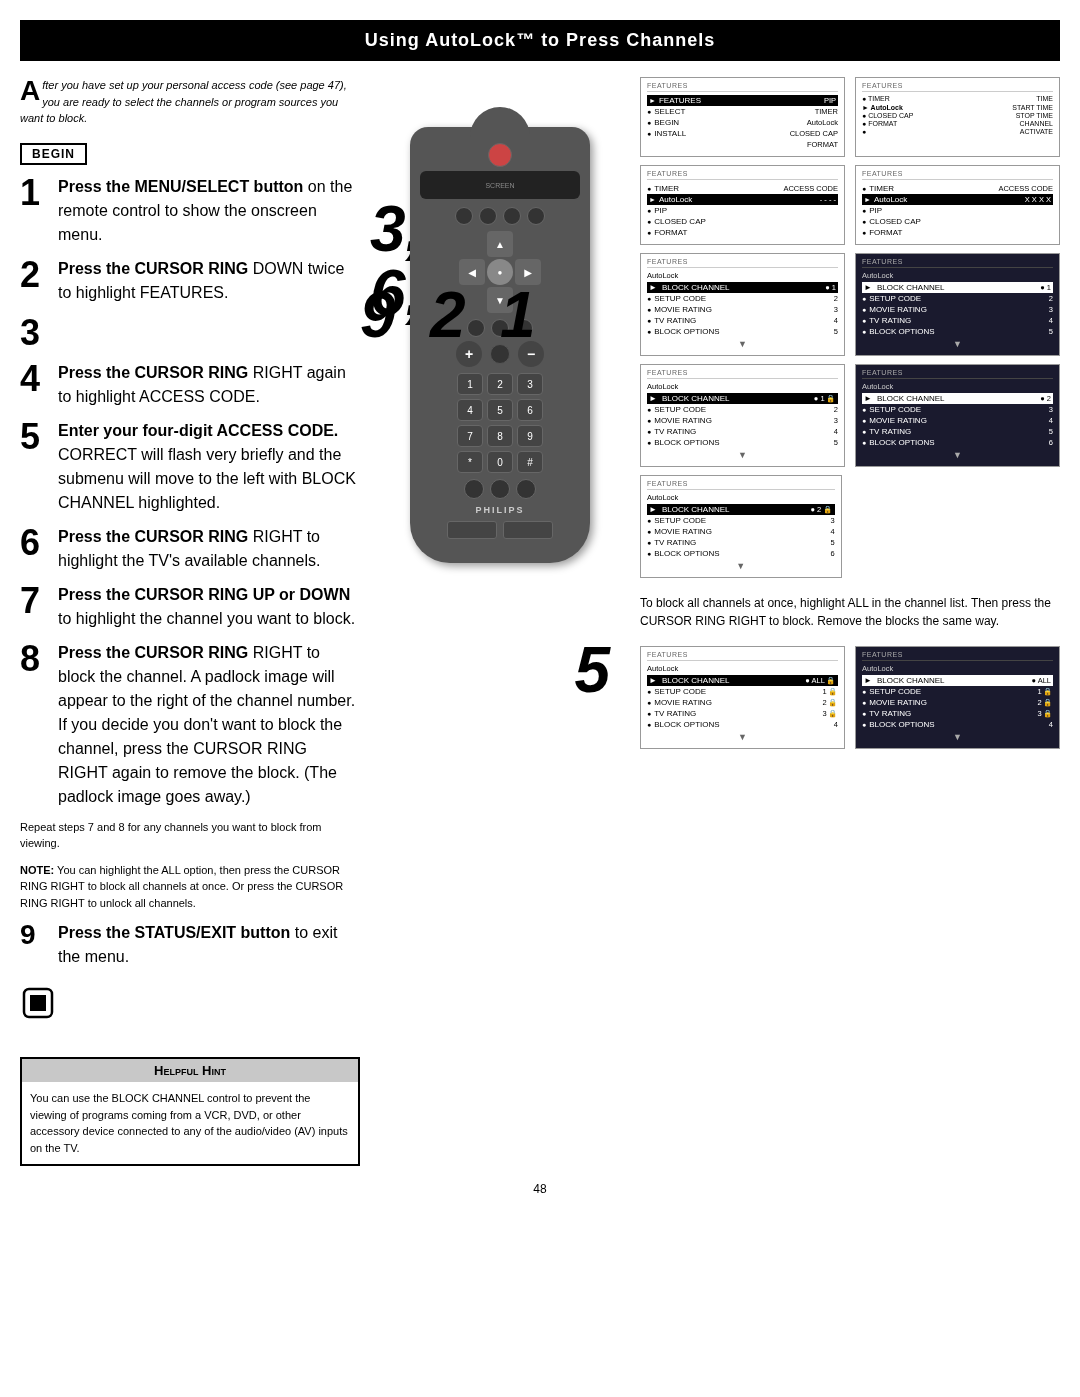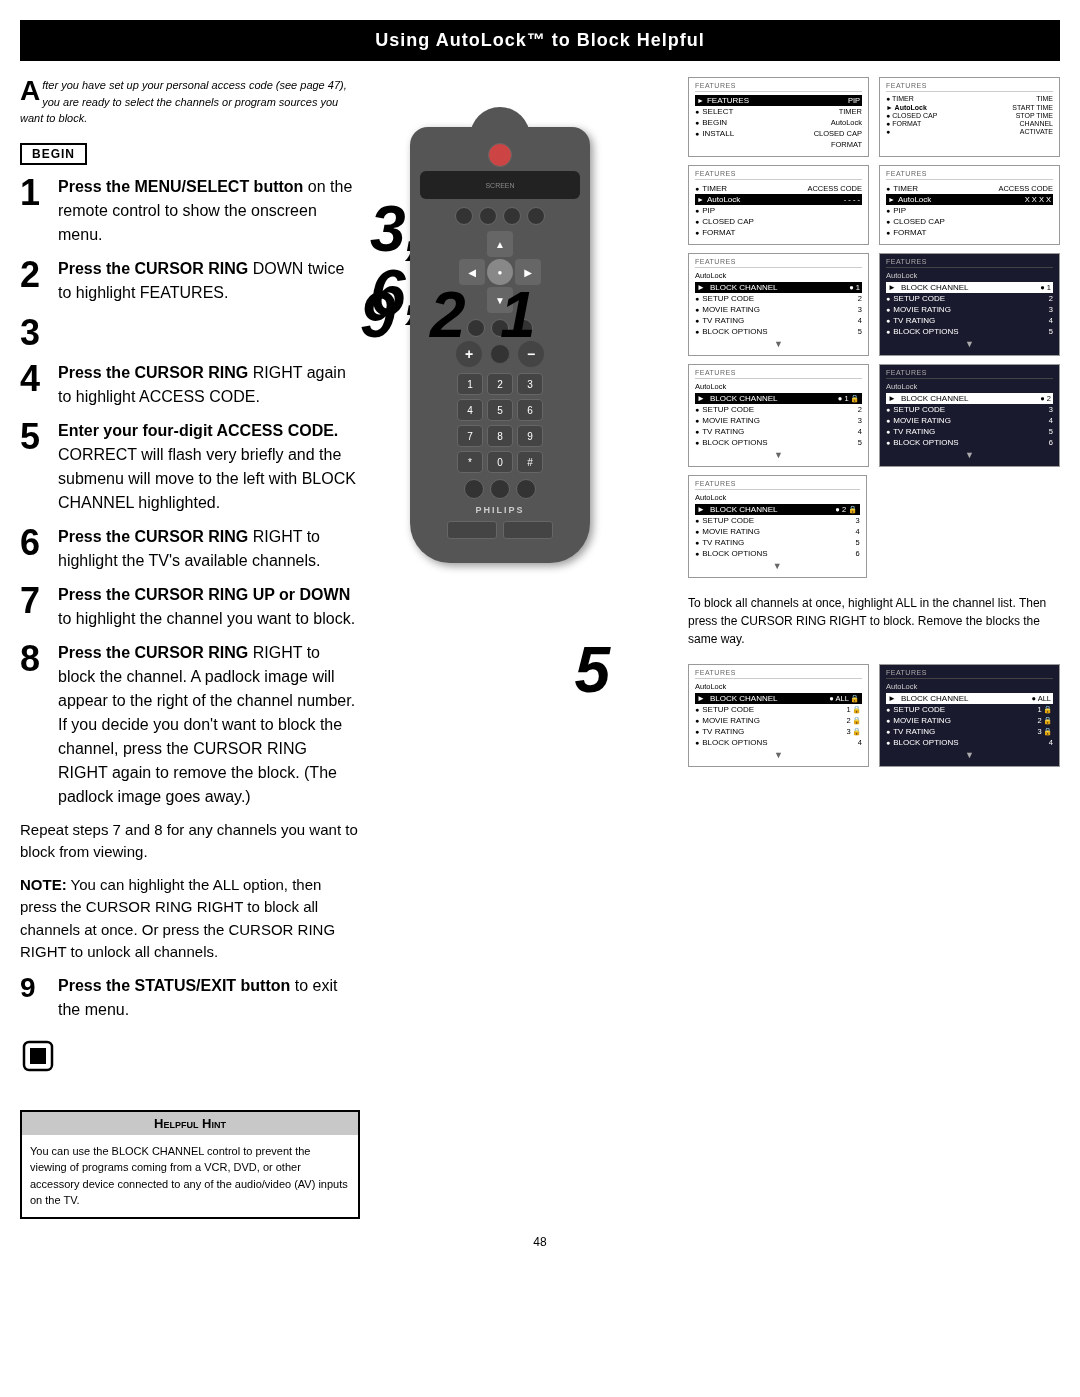--- a/index.html
+++ b/index.html
@@ -81,21 +81,21 @@
     .step-content {
       font-size: 16px;
       line-height: 1.5;
     }
     .step-content strong {
       font-weight: bold;
     }
 
     
     .note-block {
-      font-size: 15px;
+      font-size: 11px;
       line-height: 1.5;
       margin: 10px 0;
     }
 
     
     .step-9 {
       display: flex;
       align-items: flex-start;
       margin: 8px 0;
     }
@@ -316,21 +316,20 @@
       line-height: 1;
       font-style: italic;
     }
 
     
     .right-col {
       flex: 1;
       display: flex;
       flex-direction: column;
       gap: 8px;
-      margin-left: 48px;
     }
 
     .screens-row {
       display: flex;
       gap: 10px;
     }
 
     
     .screen-panel {
       border: 1.5px solid #999;
@@ -398,21 +397,21 @@
       text-align: center;
       font-size: 9px;
       color: #666;
       padding: 2px 0;
     }
   </style>
 </head>
 <body>
 
 <div class="page-header">
-  <span>Using AutoLock™ to Block Helpful</span>
+  <span>Using AutoLock™ to Press Channels</span>
 </div>
 
 <div class="main-layout">
 
   <div class="left-col">
 
     
     <div class="intro-text">
       <span class="big-a">A</span>
       <span>fter you have set up your personal access code (see page 47), you are ready to select the channels or program sources you want to block.</span>

